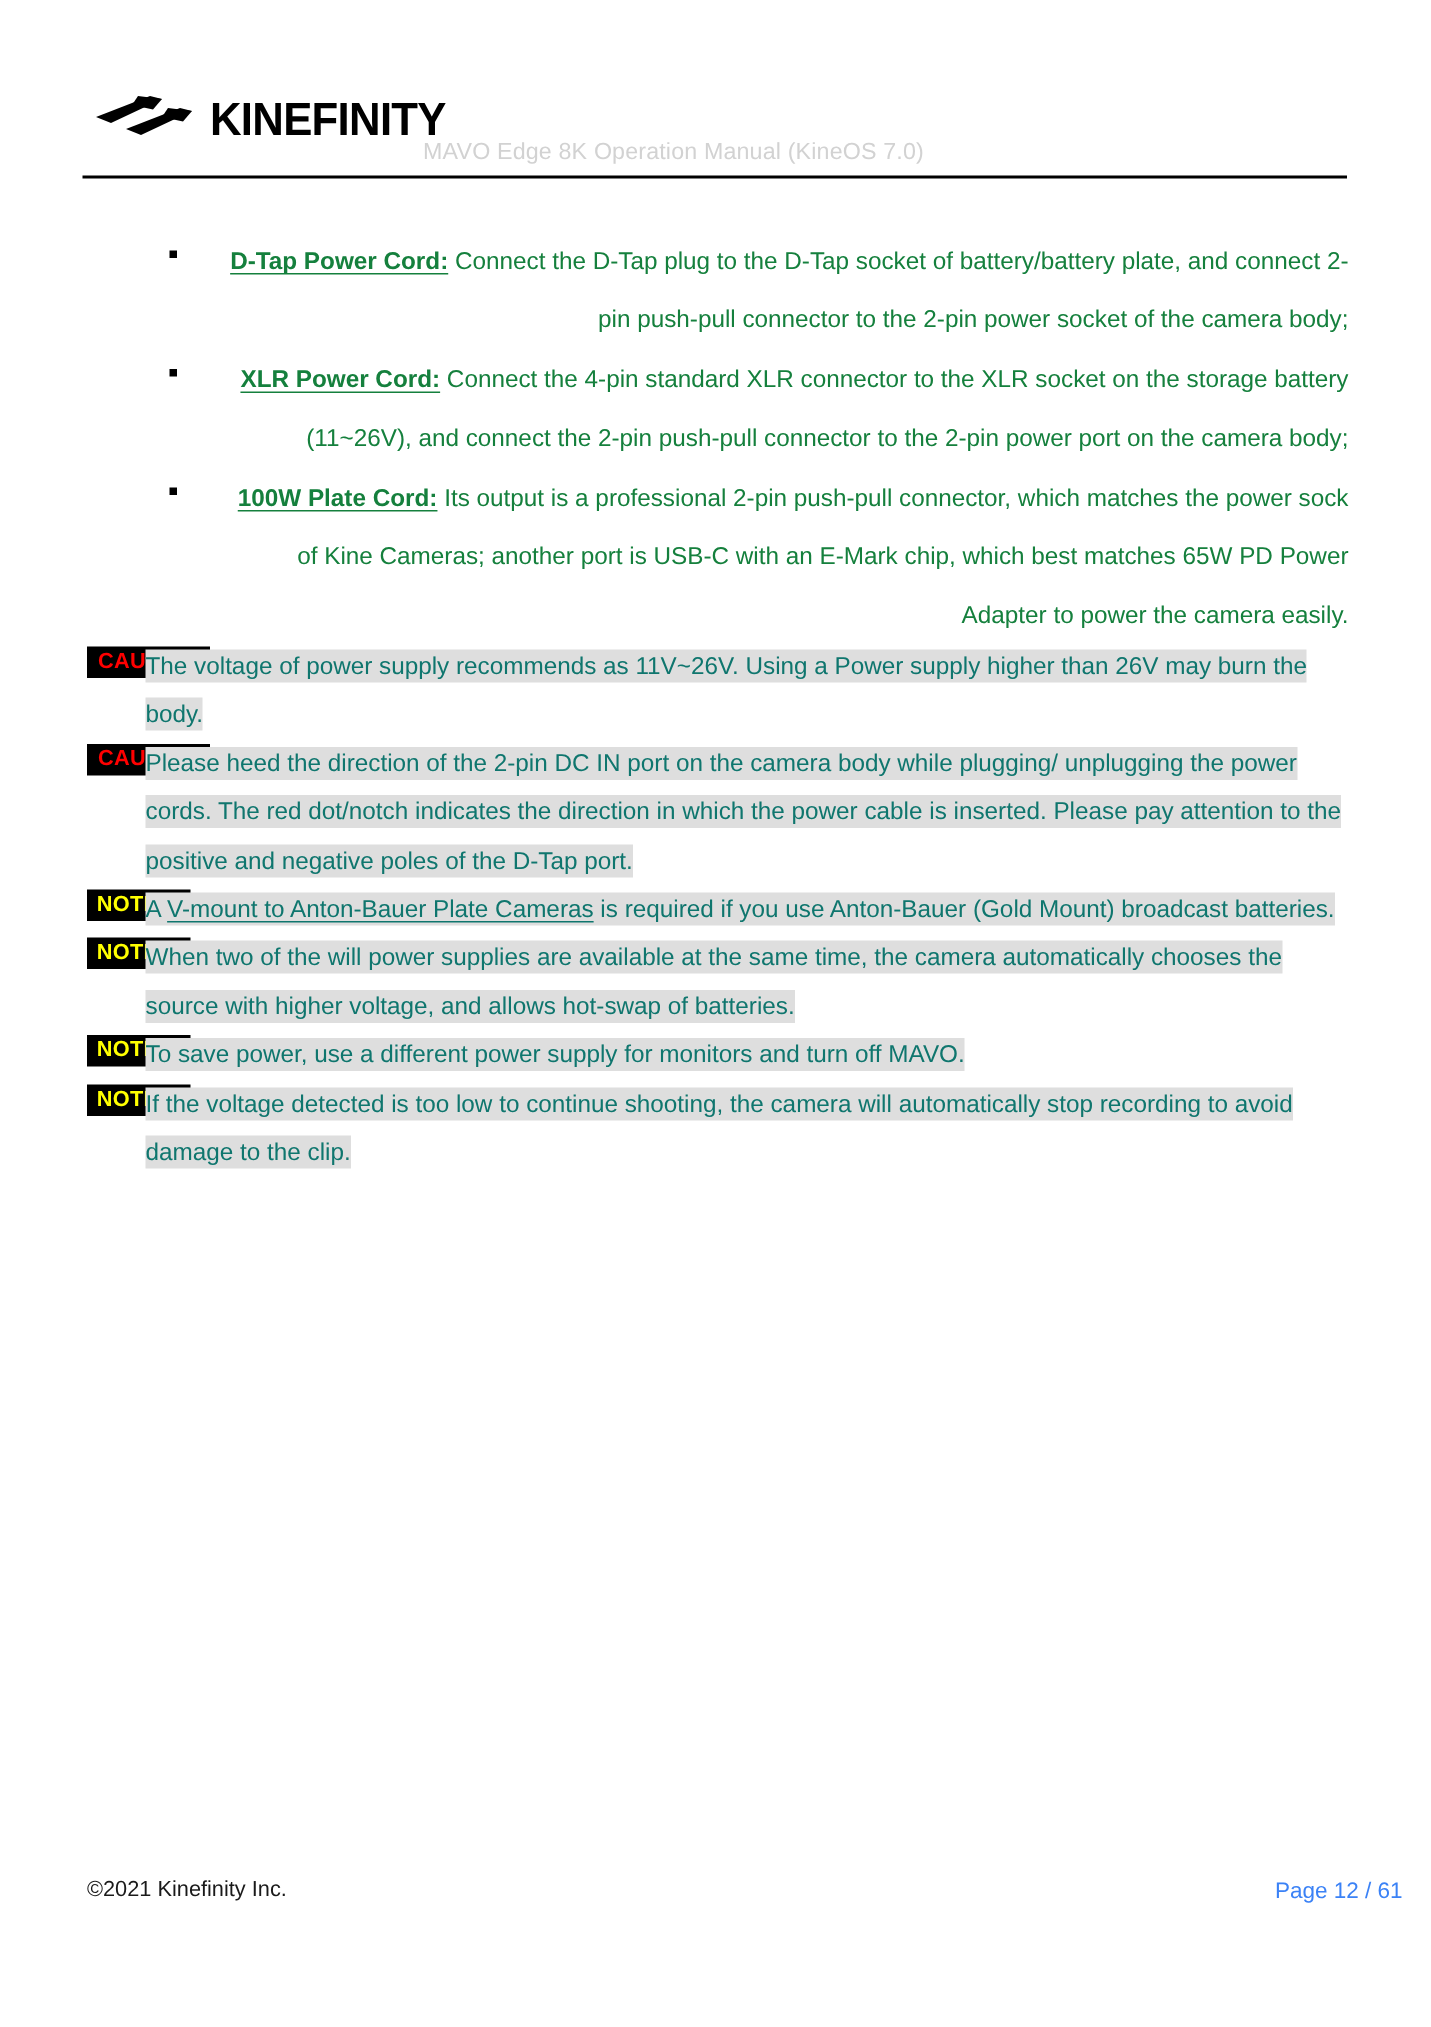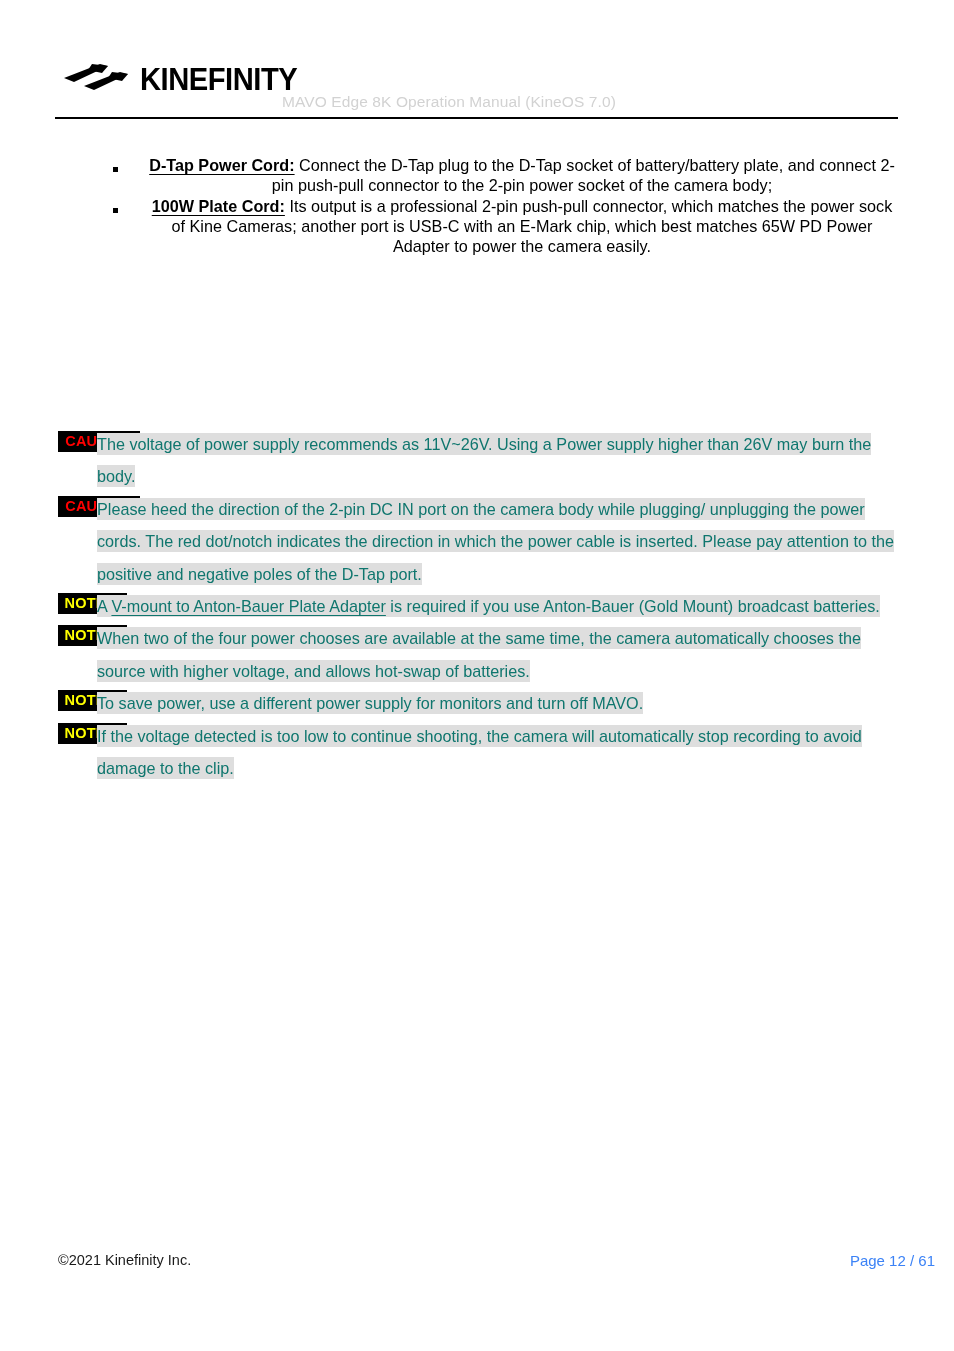--- a/index.html
+++ b/index.html
@@ -91,23 +91,23 @@
   .bullet-marker {
     position: absolute;
     left: 113px;
     top: 12px;
     width: 5px;
     height: 5px;
     background: #000;
   }
   .bullet-text {
     font-size: 16.2px;
-    line-height: 20px;
-    color: #000000;
-    text-align: center;
+    line-height: 39px;
+    color: #15803d;
+    text-align: right;
   }
   .lead {
     font-weight: 700;
     text-decoration: underline;
     text-underline-offset: 2.5px;
   }
 
   
   .notes {
     position: absolute;
@@ -206,20 +206,21 @@
     <div class="header-rule"></div>
   </div>
 
   <div class="bullets" id="bullets">
       <div class="bullet-row">
         <span class="bullet-marker"></span>
         <div class="bullet-text"><span class="lead">D-Tap Power Cord:</span><span> Connect the D-Tap plug to the D-Tap socket of battery/battery plate, and connect 2-pin push-pull connector to the 2-pin power socket of the camera body;</span></div>
       </div>
       <div class="bullet-row">
         <span class="bullet-marker"></span>
+        <div class="bullet-text"><span class="lead">XLR Power Cord:</span><span> Connect the 4-pin standard XLR connector to the XLR socket on the storage battery (11~26V), and connect the 2-pin push-pull connector to the 2-pin power port on the camera body;</span></div>
       </div>
       <div class="bullet-row">
         <span class="bullet-marker"></span>
         <div class="bullet-text"><span class="lead">100W Plate Cord:</span><span> Its output is a professional 2-pin push-pull connector, which matches the power sock of Kine Cameras; another port is USB-C with an E-Mark chip, which best matches 65W PD Power Adapter to power the camera easily.</span></div>
       </div>
     </div>
 
   <div class="notes" id="notes">
       <div class="note-row">
         <div class="badge-cell"><span class="badge caution">CAUTION</span></div>
@@ -229,27 +230,27 @@
       </div>
       <div class="note-row">
         <div class="badge-cell"><span class="badge caution">CAUTION</span></div>
         <div class="note-cell">
           <div class="note-text"><span class="hl">Please heed the direction of the 2-pin DC IN port on the camera body while plugging/ unplugging the power cords. The red dot/notch indicates the direction in which the power cable is inserted. Please pay attention to the positive and negative poles of the D-Tap port.</span></div>
         </div>
       </div>
       <div class="note-row">
         <div class="badge-cell"><span class="badge notice">NOTICE</span></div>
         <div class="note-cell">
-          <div class="note-text"><span class="hl"><span>A </span><span class="link">V-mount to Anton-Bauer Plate Adapter</span><span> is required if you use Anton-Bauer (Gold Mount) broadcast batteries.</span></span></div>
-        </div>
-      </div>
-      <div class="note-row">
-        <div class="badge-cell"><span class="badge notice">NOTICE</span></div>
-        <div class="note-cell">
-          <div class="note-text"><span class="hl">When two of the four power chooses are available at the same time, the camera automatically chooses the source with higher voltage, and allows hot-swap of batteries.</span></div>
+          <div class="note-text"><span class="hl"><span>A </span><span class="link">V-mount to Anton-Bauer Plate Cameras</span><span> is required if you use Anton-Bauer (Gold Mount) broadcast batteries.</span></span></div>
+        </div>
+      </div>
+      <div class="note-row">
+        <div class="badge-cell"><span class="badge notice">NOTICE</span></div>
+        <div class="note-cell">
+          <div class="note-text"><span class="hl">When two of the will power supplies are available at the same time, the camera automatically chooses the source with higher voltage, and allows hot-swap of batteries.</span></div>
         </div>
       </div>
       <div class="note-row">
         <div class="badge-cell"><span class="badge notice">NOTICE</span></div>
         <div class="note-cell">
           <div class="note-text"><span class="hl">To save power, use a different power supply for monitors and turn off MAVO.</span></div>
         </div>
       </div>
       <div class="note-row">
         <div class="badge-cell"><span class="badge notice">NOTICE</span></div>

